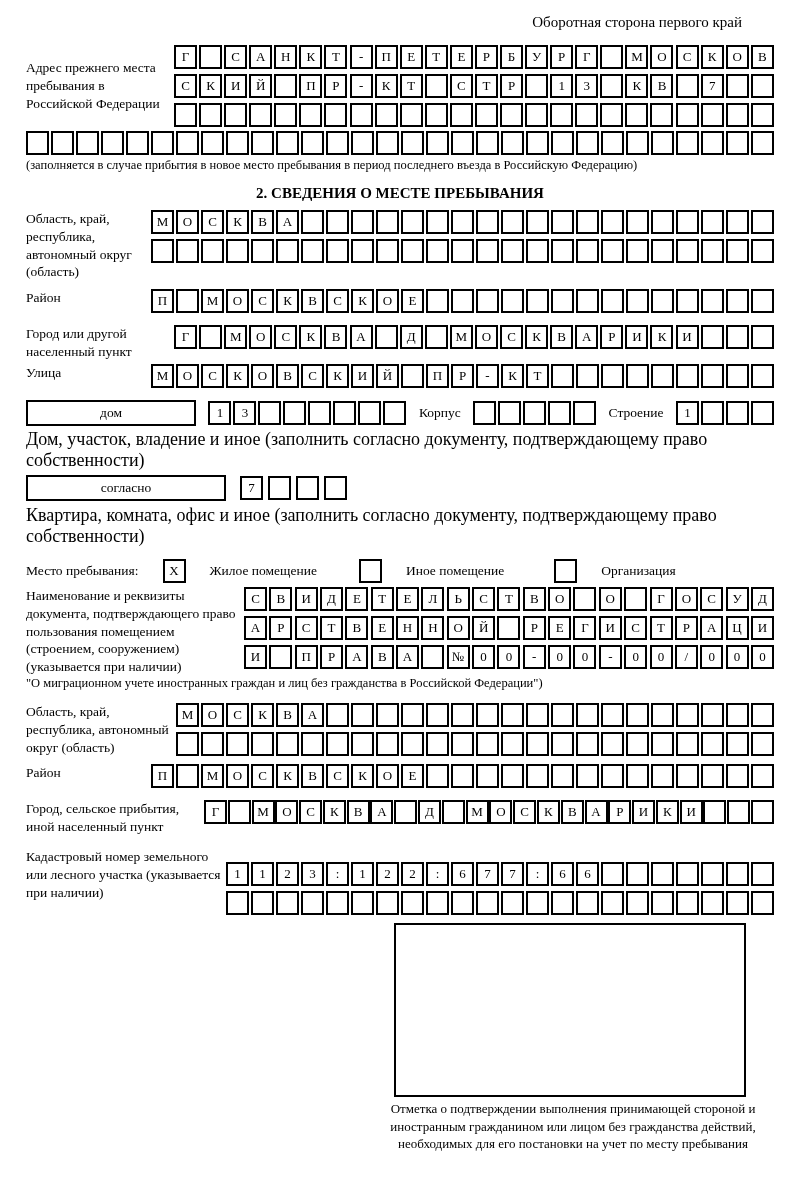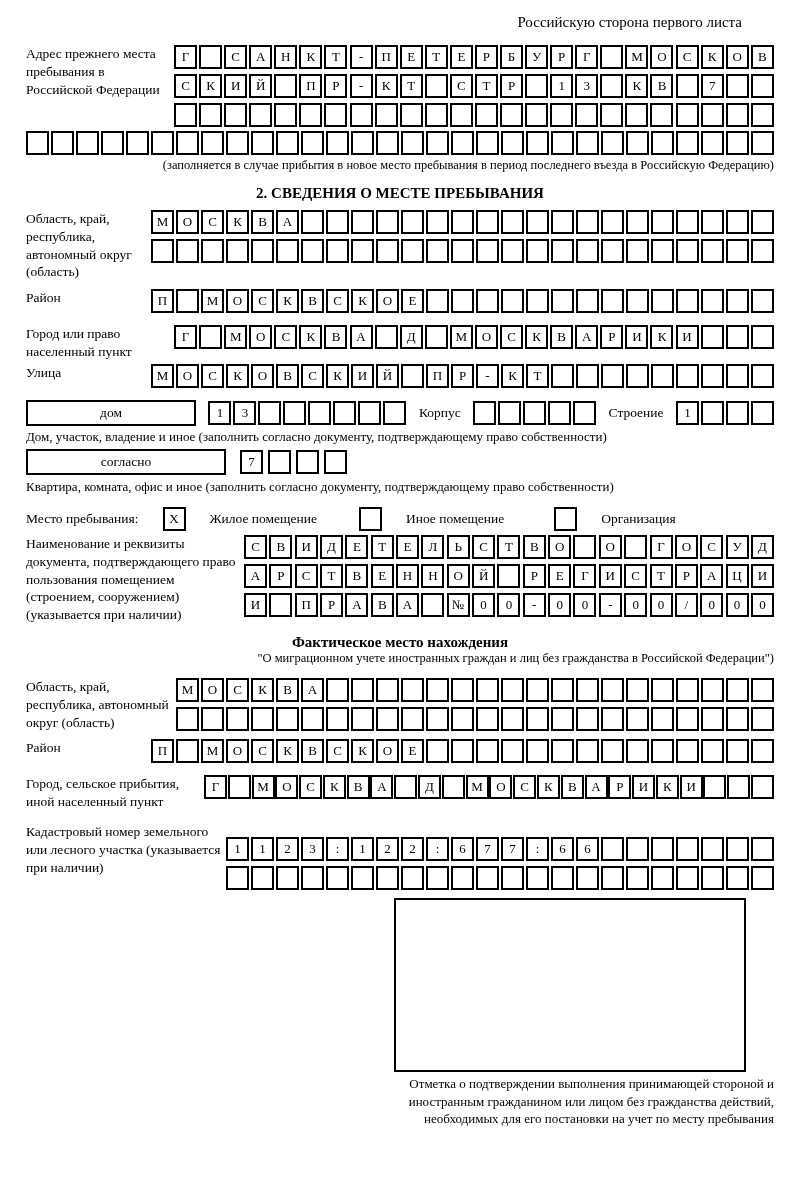--- a/index.html
+++ b/index.html
@@ -8,40 +8,40 @@
   .header-note{text-align:right;font-size:15px;padding-right:32px;}
 
   .field{display:flex;align-items:flex-start;}
   .flabel{font-size:13.5px;line-height:1.32;flex:none;}
   .w148{width:148px;} .w125{width:125px;} .w150{width:150px;} .w178{width:178px;}
   .w218{width:218px;} .w200{width:200px;}
   .rows{flex:1;display:flex;flex-direction:column;gap:5px;min-width:0;}
   .cellrow{display:flex;justify-content:space-between;flex:1;}
   .cell{width:19px;height:20px;border:2px solid #000;display:inline-flex;align-items:center;justify-content:center;
         font-size:13px;flex:none;background:#fff;}
-  .note{font-size:12.5px;text-align:right;}
-  .note-left{font-size:13px;text-align:left;}
+  .note{font-size:12.5px;text-align:left;}
+  .note-left{font-size:18px;text-align:left;}
   .sec-title{font-size:15px;font-weight:bold;text-align:center;}
   .wbox{border:2px solid #000;height:22px;display:flex;align-items:center;justify-content:center;
         font-size:13.5px;flex:none;background:#fff;}
   .inline-cells{display:flex;gap:2px;}
   .hrow{display:flex;align-items:center;}
   .mesto-row{display:flex;align-items:center;font-size:13.5px;gap:24px;}
   .stamp-box{border:2px solid #000;width:348px;height:170px;margin-left:368px;background:#fff;}
-  .stamp-caption{width:402px;margin-left:346px;text-align:right;font-size:13px;line-height:1.35;}
+  .stamp-caption{width:402px;margin-left:346px;text-align:center;font-size:13px;line-height:1.35;}
   .mt4{margin-top:4px;} .mt6{margin-top:12px;} .mt8{margin-top:8px;} .mt3{margin-top:3px;}
-  .mt10{margin-top:10px;} .mt14{margin-top:14px;}
+  .mt10{margin-top:10px;} .mt14{margin-top:14px;align-items:center;}
   .pt14{padding-top:14px;}
 </style>
 </head>
 <body>
 
 <div class="page">
 
-  <div class="header-note">Российскую сторона первого листа</div>
+  <div class="header-note">Оборотная сторона первого край</div>
 
   <div class="field mt14">
     <div class="flabel w148">Адрес прежнего места пребывания в Российской Федерации</div>
     <div class="rows">
       <div class="cellrow">
           <span class="cell">Г</span>
           <span class="cell"></span>
           <span class="cell">С</span>
           <span class="cell">А</span>
           <span class="cell">Н</span>
@@ -242,21 +242,21 @@
           <span class="cell"></span>
           <span class="cell"></span>
           <span class="cell"></span>
           <span class="cell"></span>
           <span class="cell"></span>
         </div>
       </div>
   </div>
 
   <div class="field mt6">
-    <div class="flabel w148">Город или право населенный пункт</div>
+    <div class="flabel w148">Город или другой населенный пункт</div>
     <div class="rows">
         <div class="cellrow">
           <span class="cell">Г</span>
           <span class="cell"></span>
           <span class="cell">М</span>
           <span class="cell">О</span>
           <span class="cell">С</span>
           <span class="cell">К</span>
           <span class="cell">В</span>
           <span class="cell">А</span>
@@ -438,21 +438,20 @@
           <span class="cell">0</span>
           <span class="cell">0</span>
           <span class="cell">/</span>
           <span class="cell">0</span>
           <span class="cell">0</span>
           <span class="cell">0</span>
         </div>
     </div>
   </div>
 
-  <div class="sec-title mt10">Фактическое место нахождения</div>
   <div class="note">"О миграционном учете иностранных граждан и лиц без гражданства в Российской Федерации")</div>
 
   <div class="field mt6">
     <div class="flabel w150">Область, край, республика, автономный округ (область)</div>
     <div class="rows">
       <div class="cellrow">
           <span class="cell">М</span>
           <span class="cell">О</span>
           <span class="cell">С</span>
           <span class="cell">К</span>

